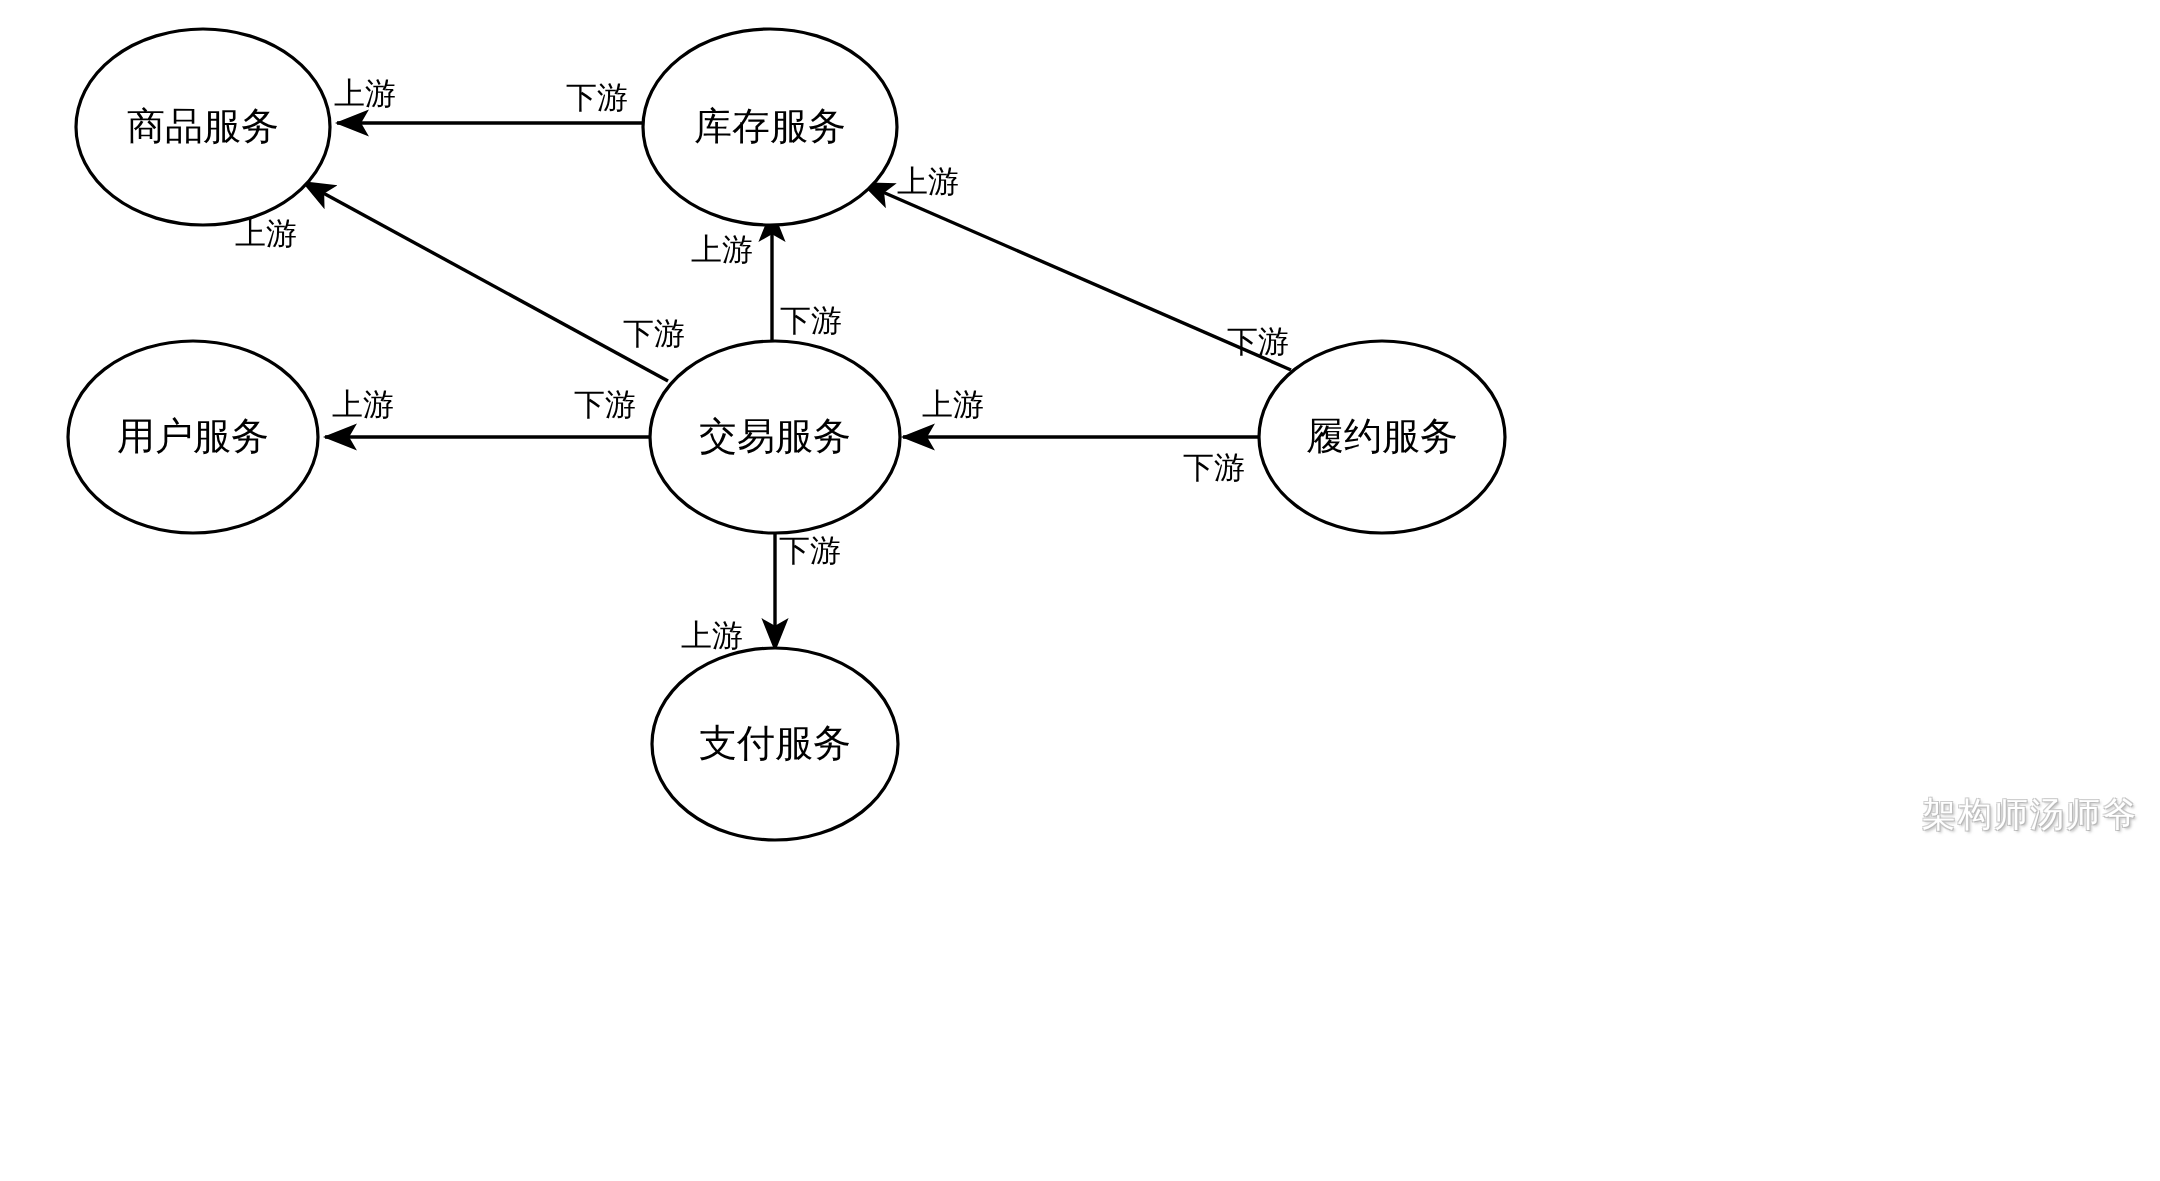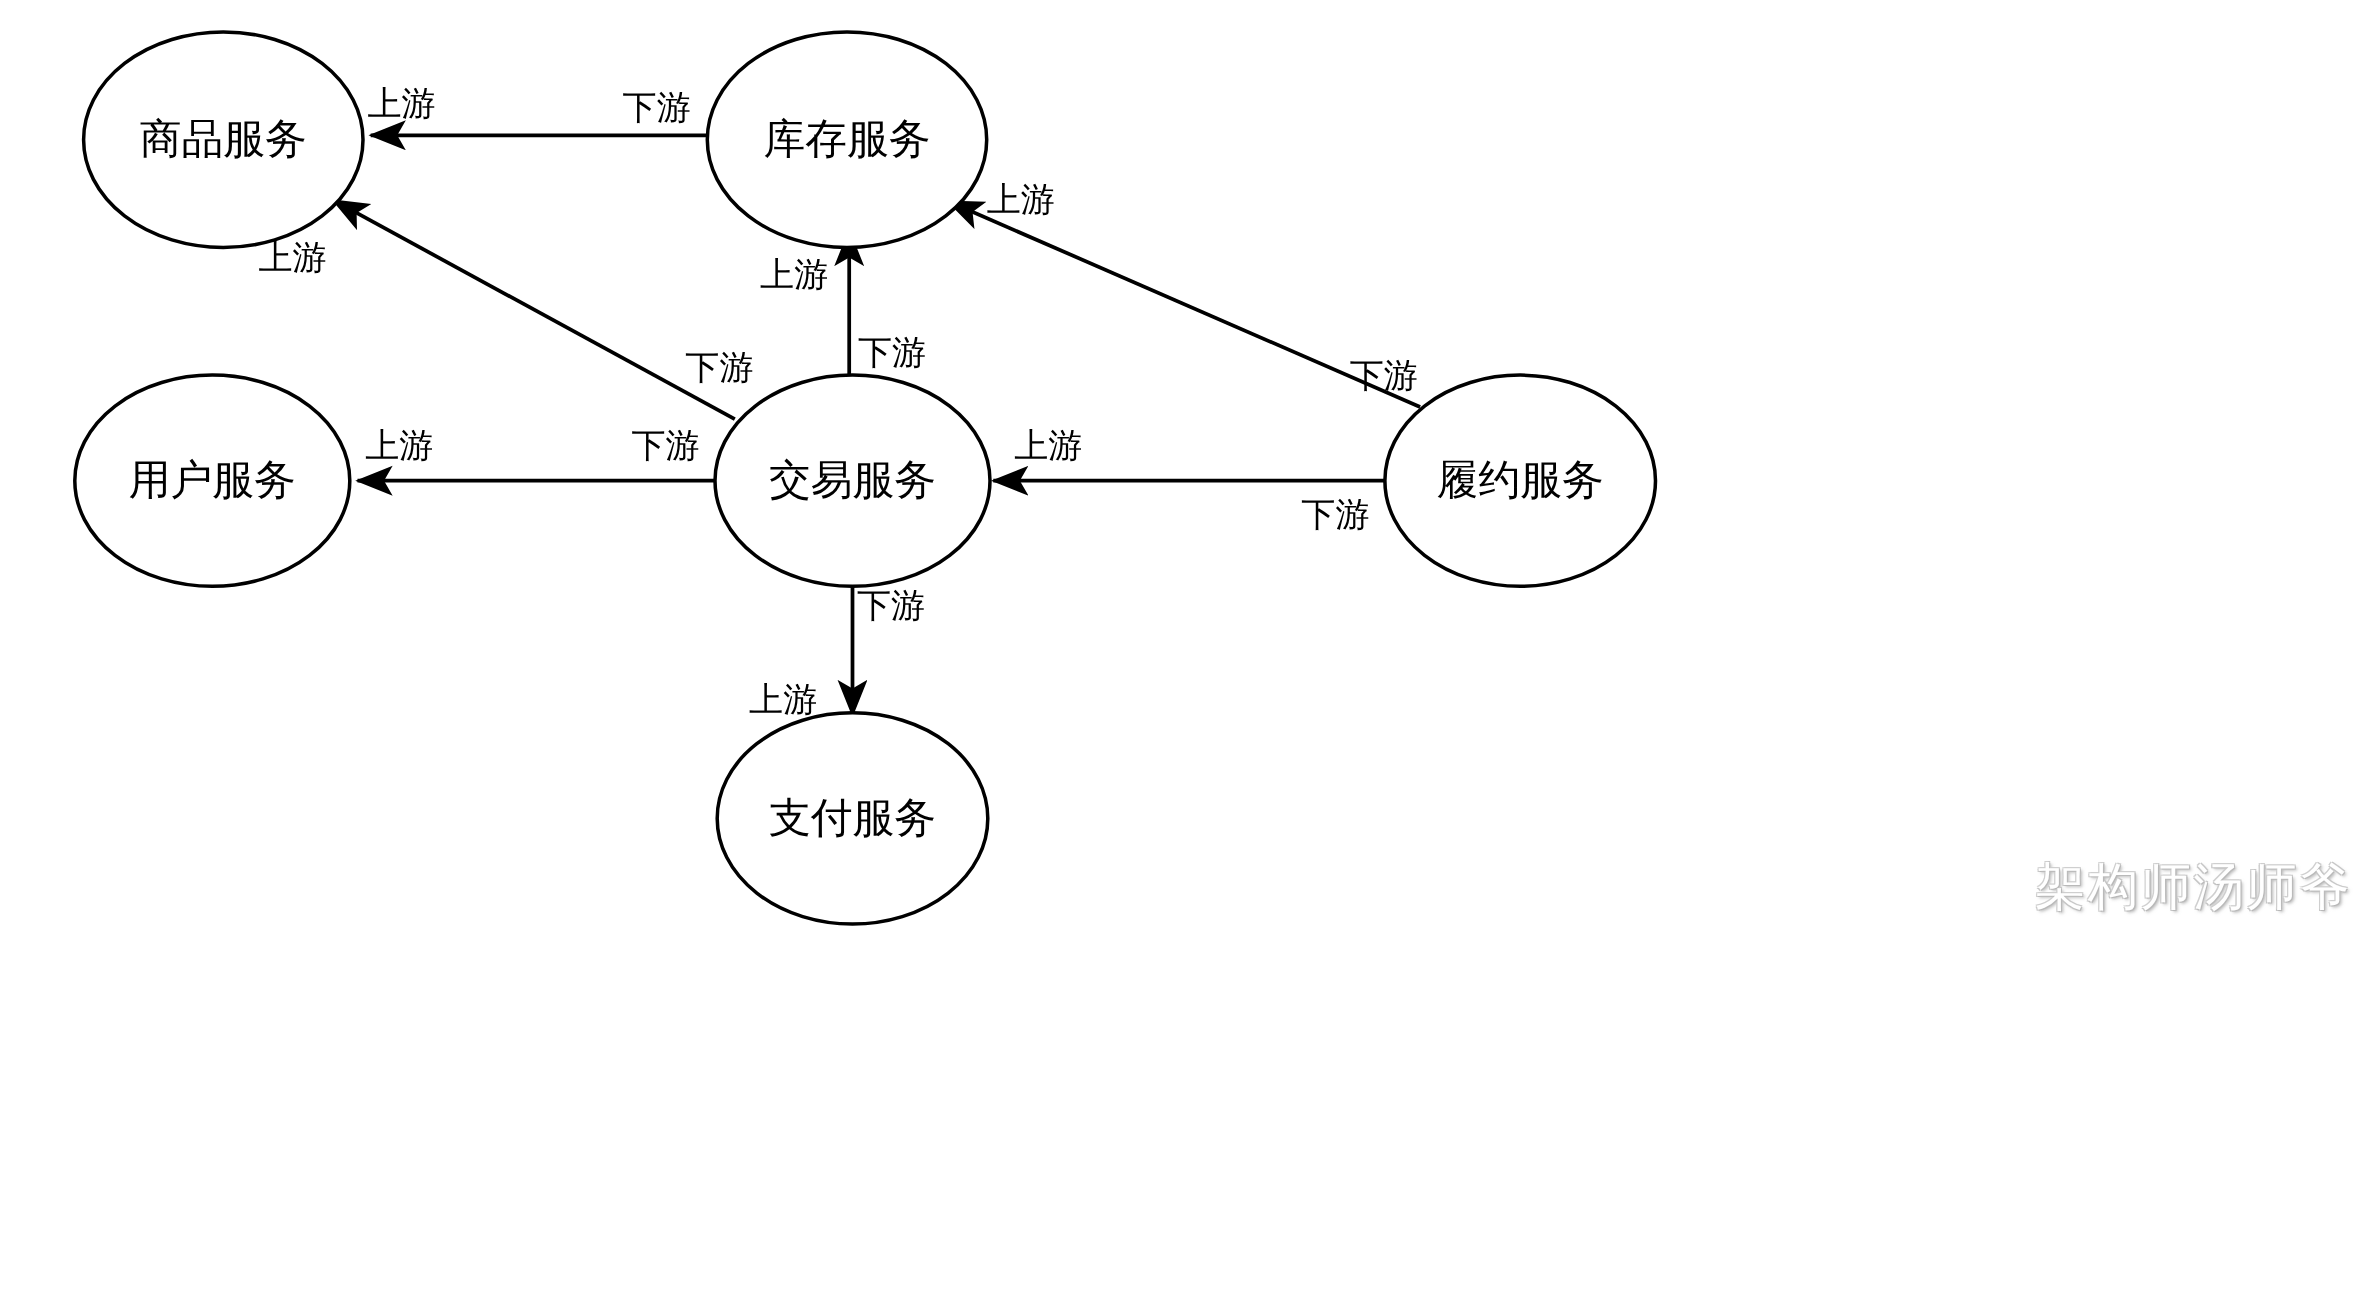--- a/index.html
+++ b/index.html
@@ -48,21 +48,21 @@
     font-size: 31px;
     fill: #000000;
     text-anchor: middle;
     dominant-baseline: middle;
   }
   .watermark {
     position: absolute;
     right: 22px;
     bottom: 16px;
     font-family: "Liberation Sans", "DejaVu Sans", sans-serif;
-    font-size: 46px;
+    font-size: 34px;
     color: #ffffff;
     letter-spacing: 2px;
     text-shadow:
        1px  1px 0 #b9b9b9,
       -1px -1px 0 #cfcfcf,
        1px -1px 0 #c6c6c6,
       -1px  1px 0 #c6c6c6,
        2px  2px 3px rgba(120,120,120,.55);
     white-space: nowrap;
     user-select: none;

